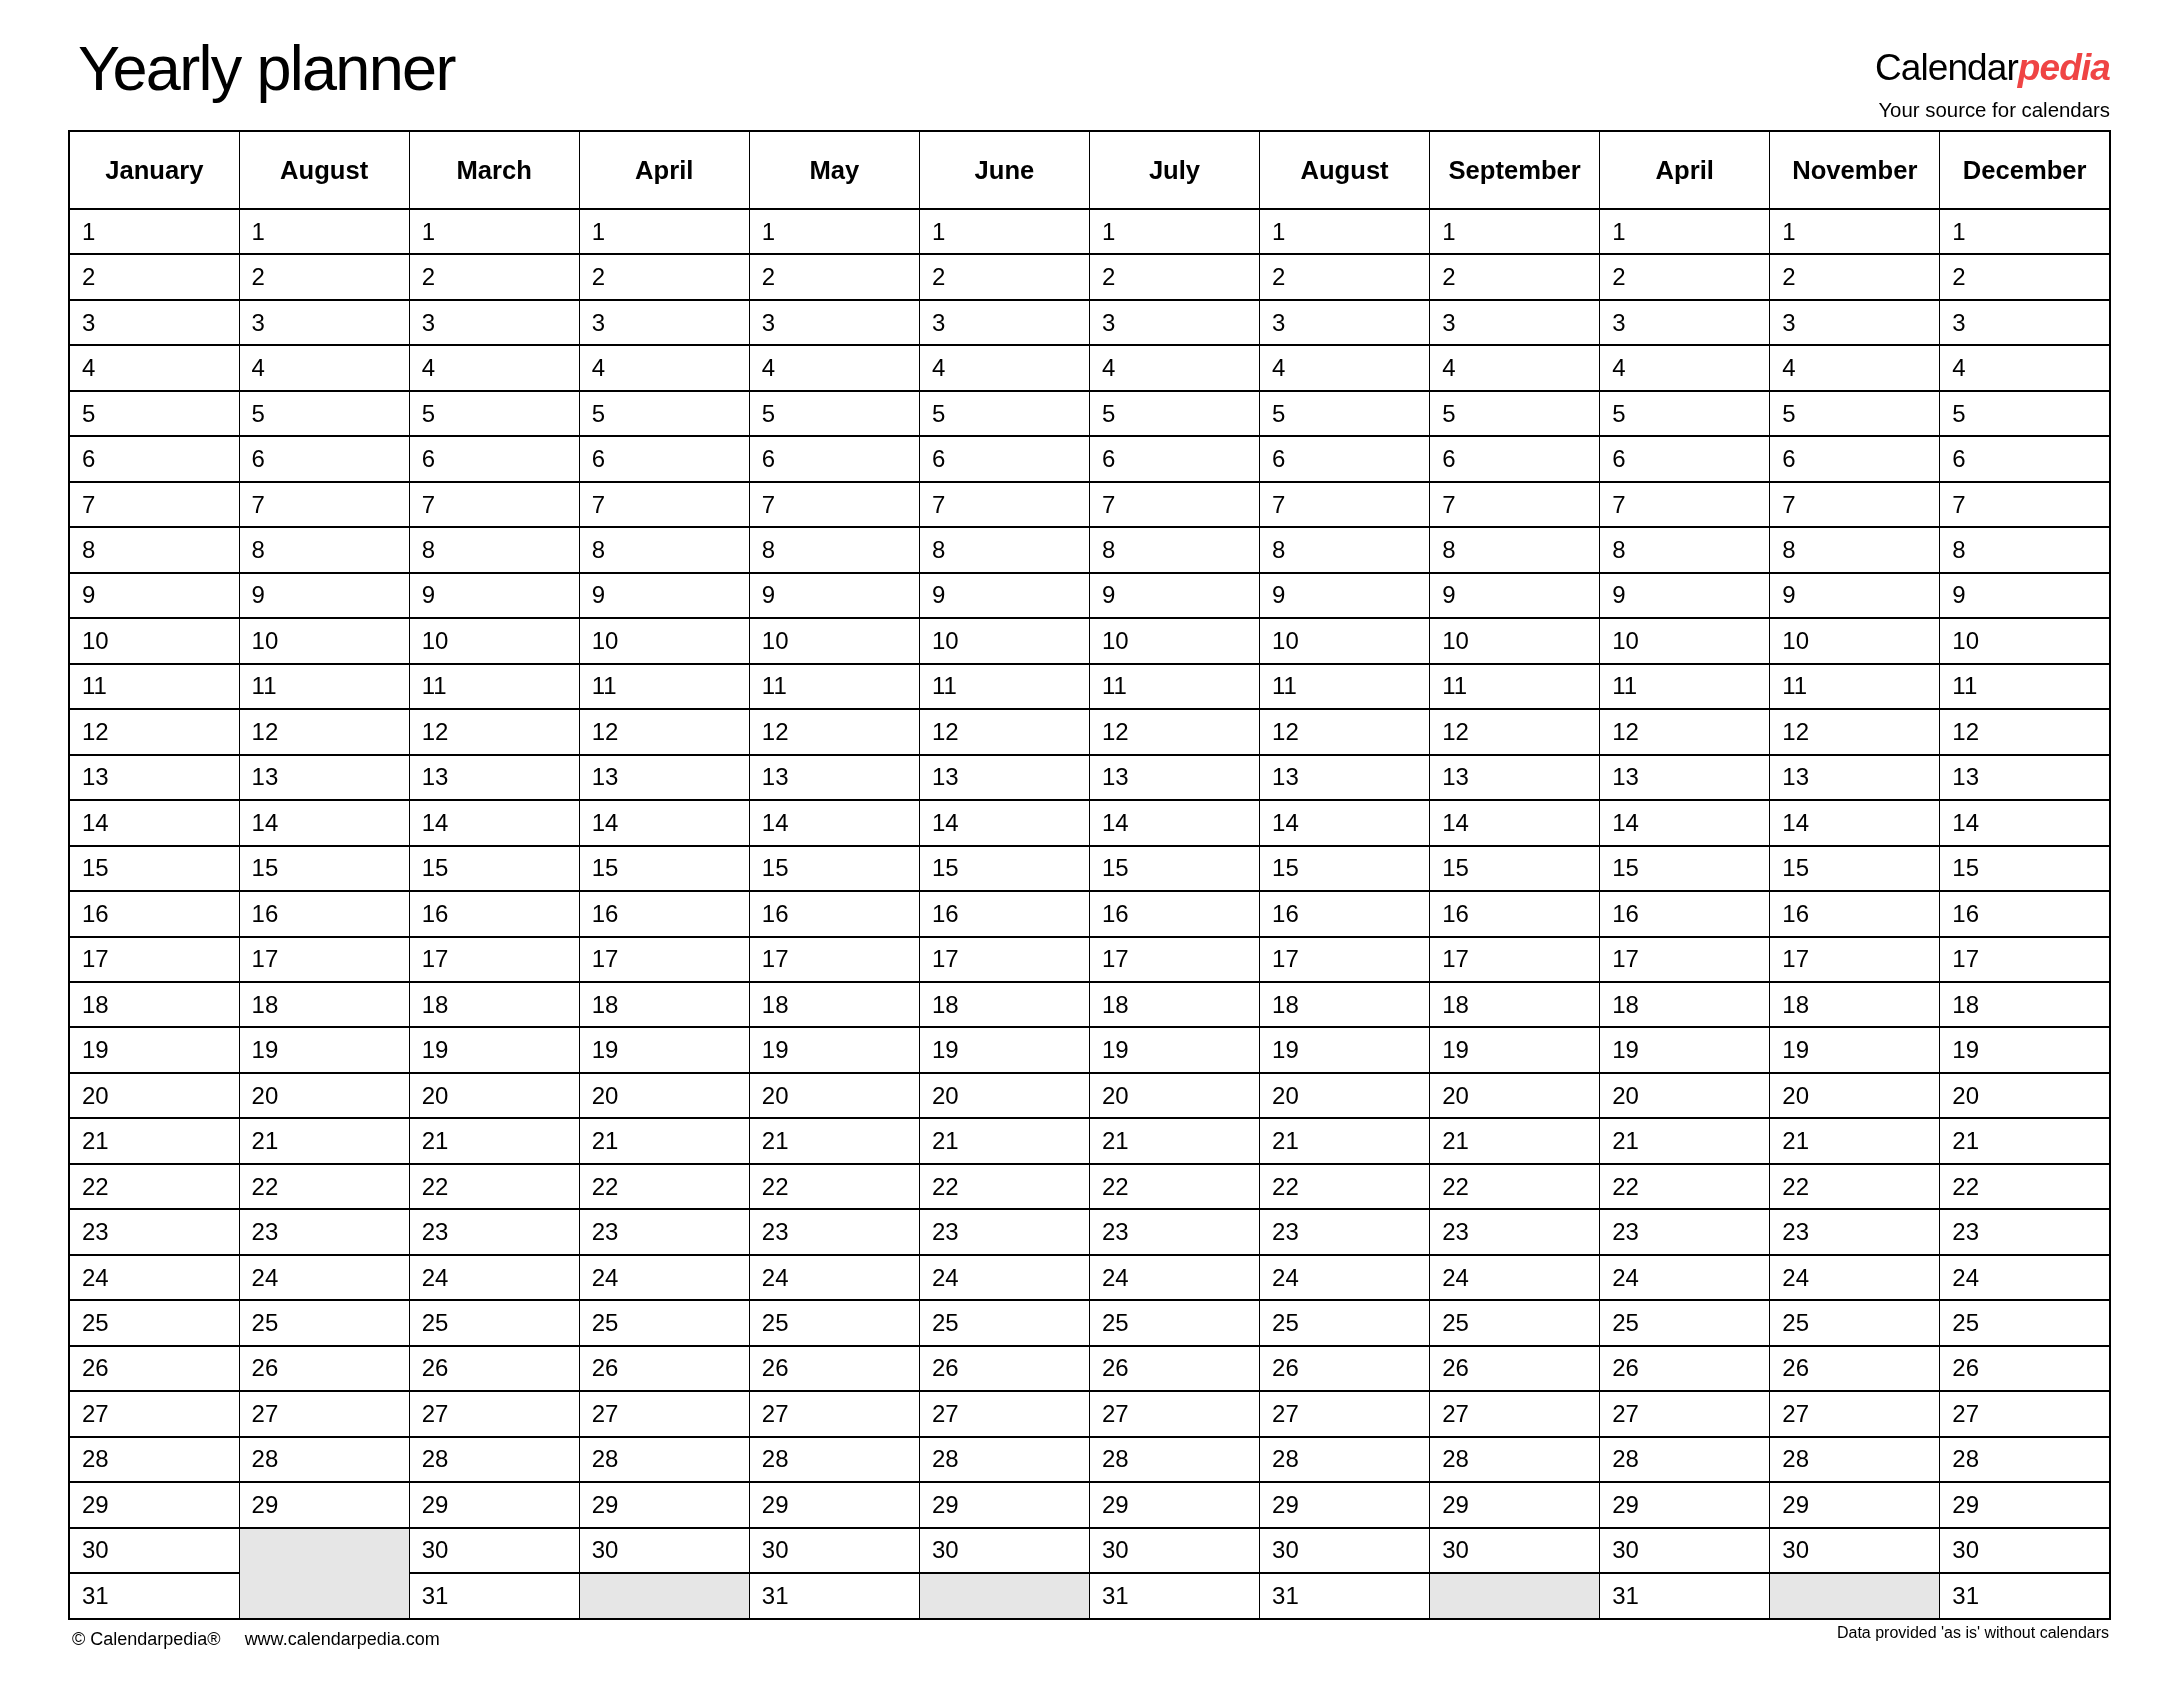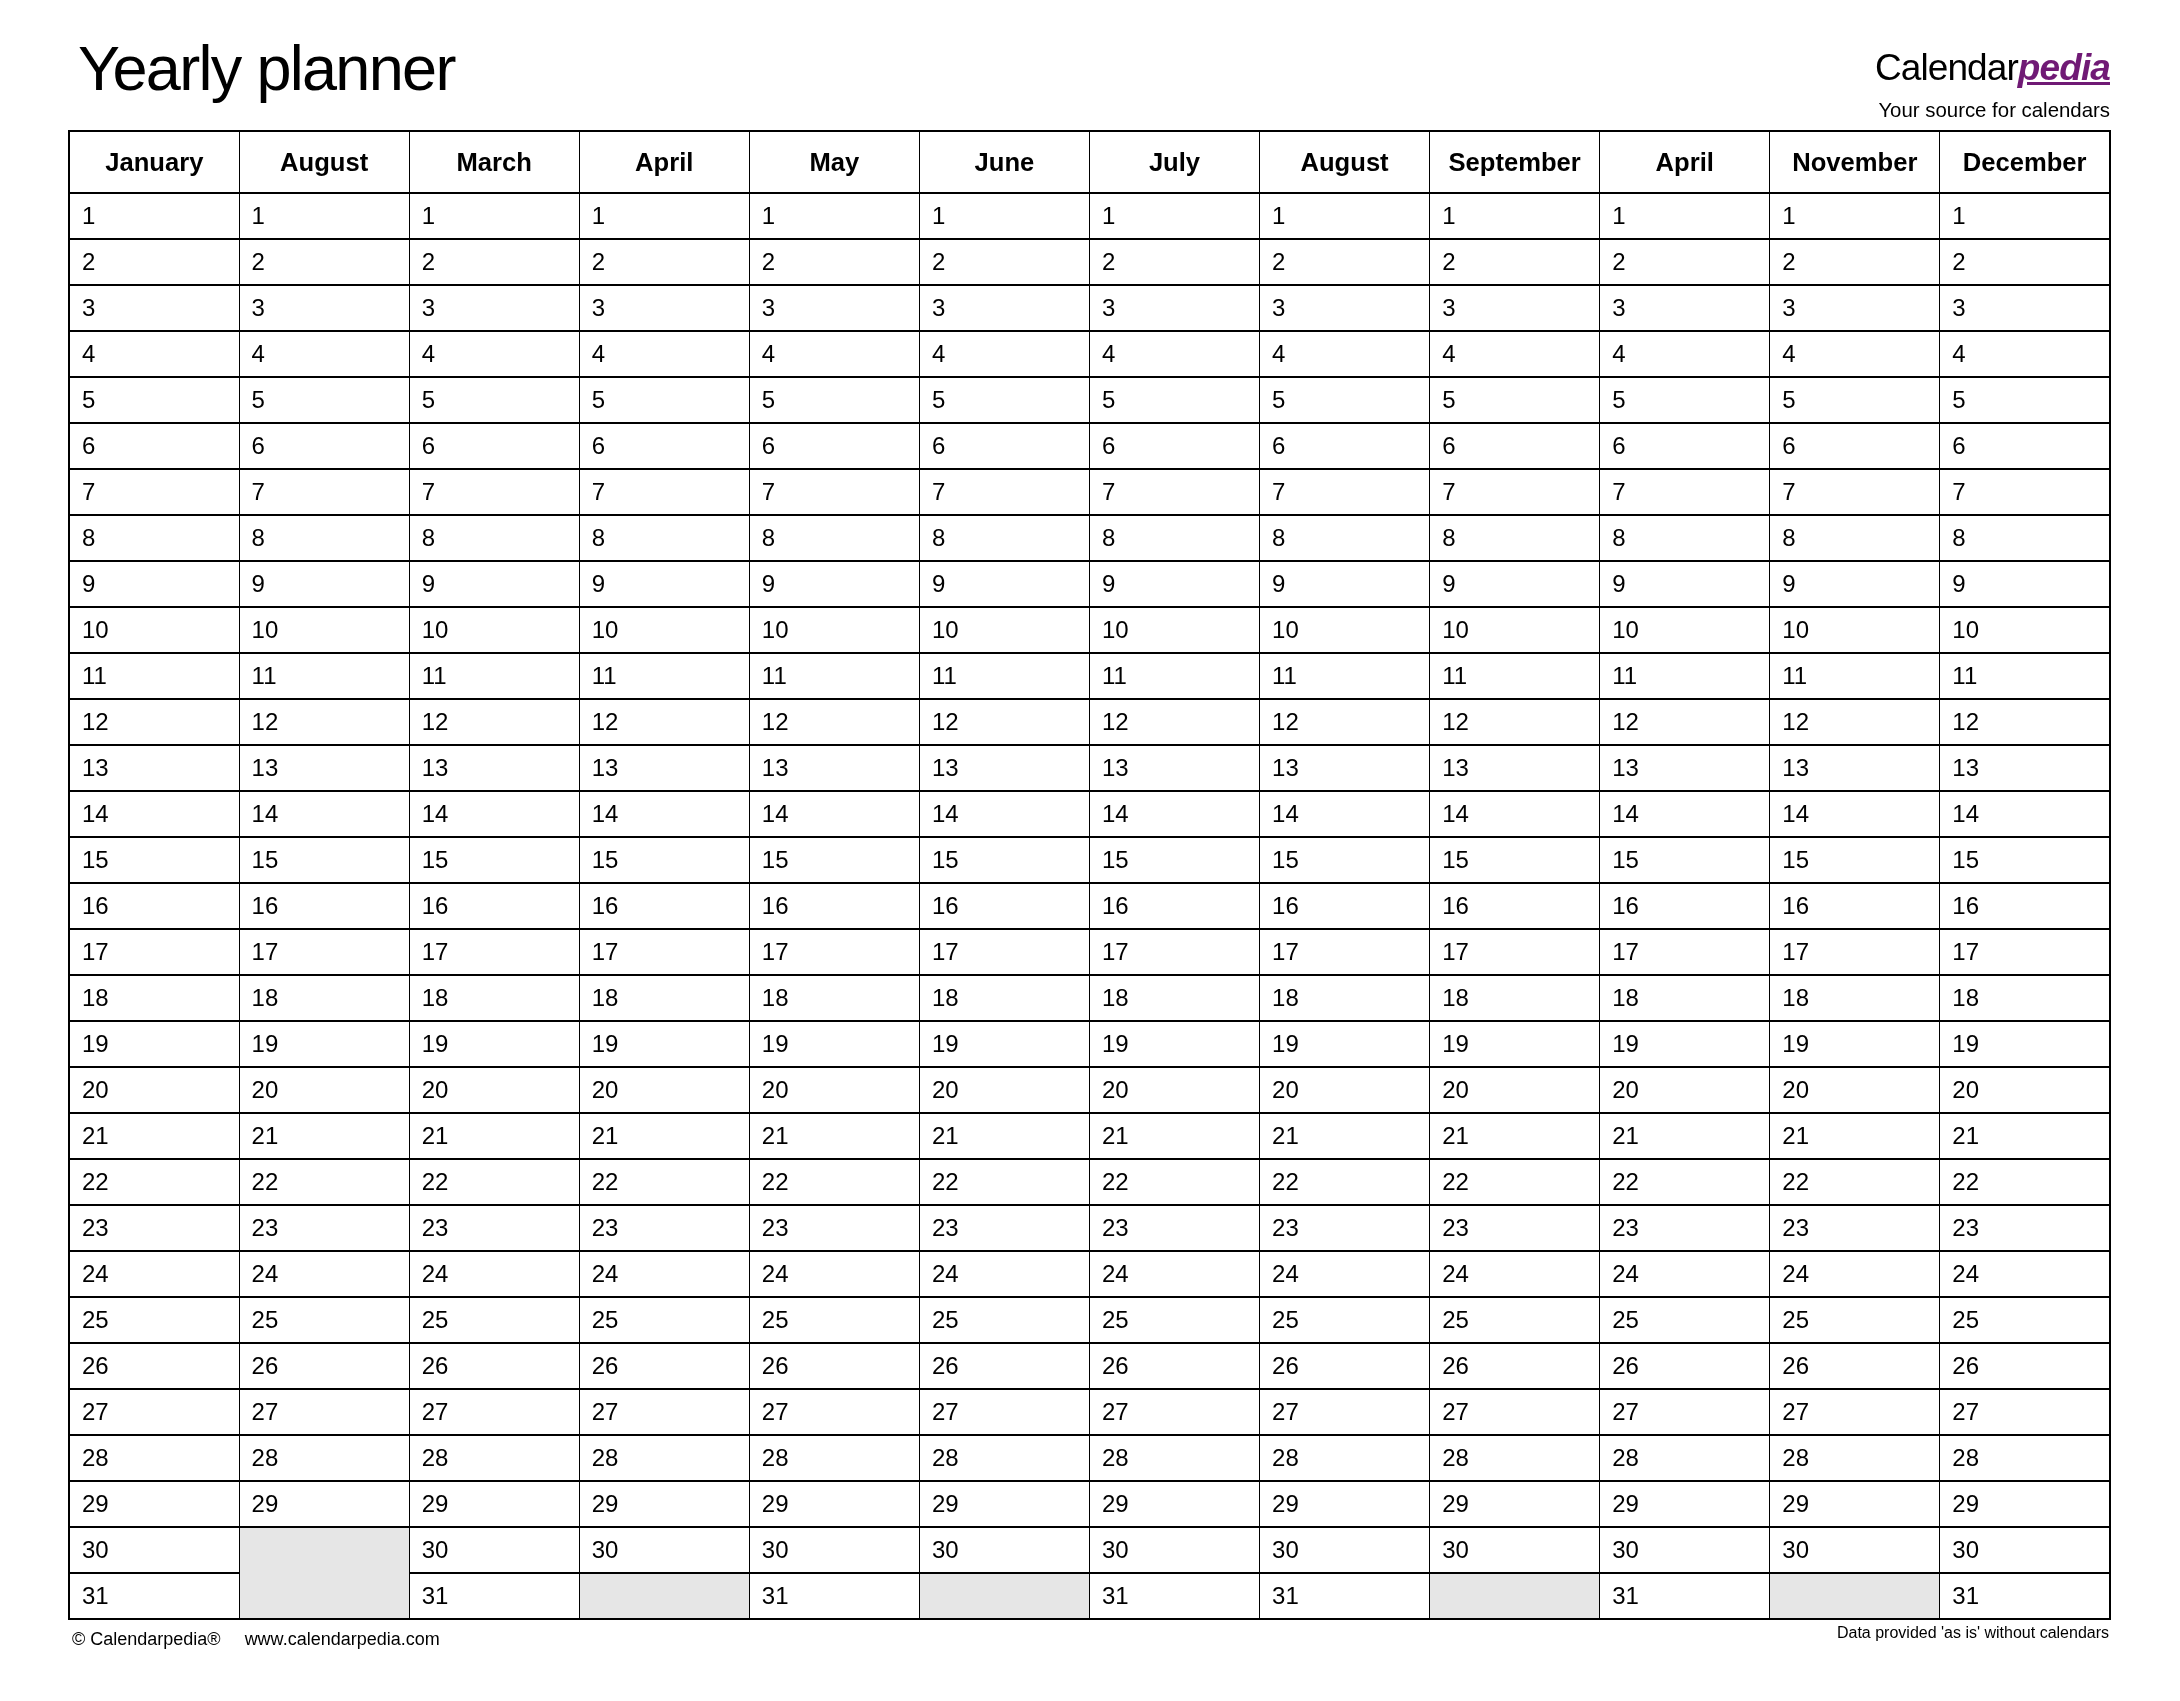--- a/index.html
+++ b/index.html
@@ -66,21 +66,21 @@
     border-top: 2.6px solid #000;
     border-bottom: 2.6px solid #000;
     overflow: hidden;
   }
   table.planner th {
     height: 44px;
     font-size: 25.6px;
     font-weight: bold;
     text-align: center;
     vertical-align: middle;
-    padding: 8px;
+    padding: 16px;
   }
   table.planner td {
     font-size: 24px;
     font-weight: normal;
     text-align: left;
     vertical-align: middle;
     padding: 0 0 0 12px;
     line-height: 1;
   }
 
@@ -102,21 +102,21 @@
     font-size: 16px;
     white-space: nowrap;
   }
 </style>
 </head>
 <body>
 
 <div class="page-title">Yearly planner</div>
 
 <div class="logo">
-  <div class="logo-main"><span>Calendar</span><span class="logo-red" style="color: #701a75; text-decoration: underline;">pedia</span></div>
+  <div class="logo-main"><span>Calendar</span><span class="logo-red" style="color: #ef4444;">pedia</span></div>
   <div class="logo-tagline">Your source for calendars</div>
 </div>
 
 <table class="planner">
   <thead>
     <tr id="planner-head-row">
         <th>January</th>
         <th>August</th>
         <th>March</th>
         <th>April</th>

